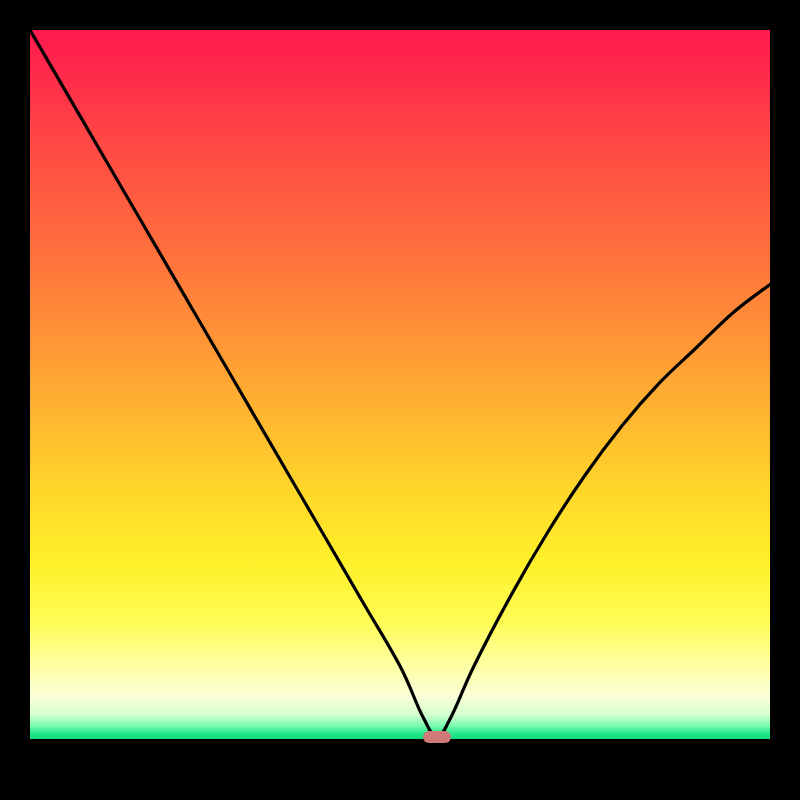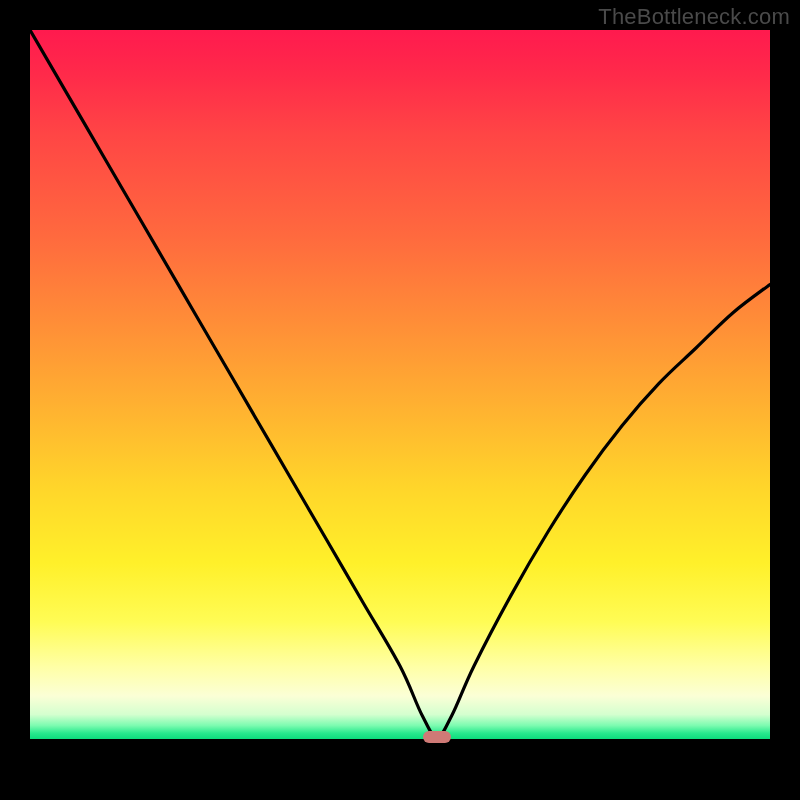--- a/index.html
+++ b/index.html
@@ -72,21 +72,20 @@
     height: 12px;
     border-radius: 6px;
     background: #cf7a76;
     transform: translate(-50%, -50%);
   }
 </style>
 </head>
 <body>
 
 <div class="frame">
-  <div class="watermark">TheBottleneck.com</div>
 
   <div class="plot-area">
     <div class="gradient"></div>
 
     <svg class="curve" viewBox="0 0 740 740" preserveAspectRatio="none">
       <path id="curve-path" d="M 0.00 0.00 C 6.66 11.45, 23.68 40.71, 37.00 63.60 C 50.32 86.50, 60.68 104.31, 74.00 127.21 C 87.32 150.10, 97.68 167.91, 111.00 190.81 C 124.32 213.71, 134.68 231.51, 148.00 254.41 C 161.32 277.31, 171.68 295.12, 185.00 318.01 C 198.32 340.91, 208.68 358.72, 222.00 381.62 C 235.32 404.52, 245.68 422.32, 259.00 445.22 C 272.32 468.12, 282.68 485.93, 296.00 508.82 C 309.32 531.72, 319.68 549.53, 333.00 572.43 C 346.32 595.32, 359.34 615.68, 370.00 636.03 C 380.66 656.38, 385.54 672.78, 392.20 685.50 C 398.86 698.22, 401.67 706.70, 407.00 706.70 C 412.33 706.70, 415.14 698.22, 421.80 685.50 C 428.46 672.78, 433.34 657.66, 444.00 636.03 C 454.66 614.40, 467.68 589.53, 481.00 565.36 C 494.32 541.19, 504.68 523.38, 518.00 501.76 C 531.32 480.13, 541.68 464.30, 555.00 445.22 C 568.32 426.14, 578.68 412.29, 592.00 395.75 C 605.32 379.22, 615.68 367.34, 629.00 353.35 C 642.32 339.36, 652.68 330.74, 666.00 318.01 C 679.32 305.29, 689.68 294.13, 703.00 282.68 C 716.32 271.23, 733.34 259.50, 740.00 254.41" fill="none" stroke="#000" stroke-width="3.2" stroke-linecap="round"></path>
     </svg>
 
     <div id="marker" class="marker" style="left: 407px; top: 706.7px;"></div>
   </div>

